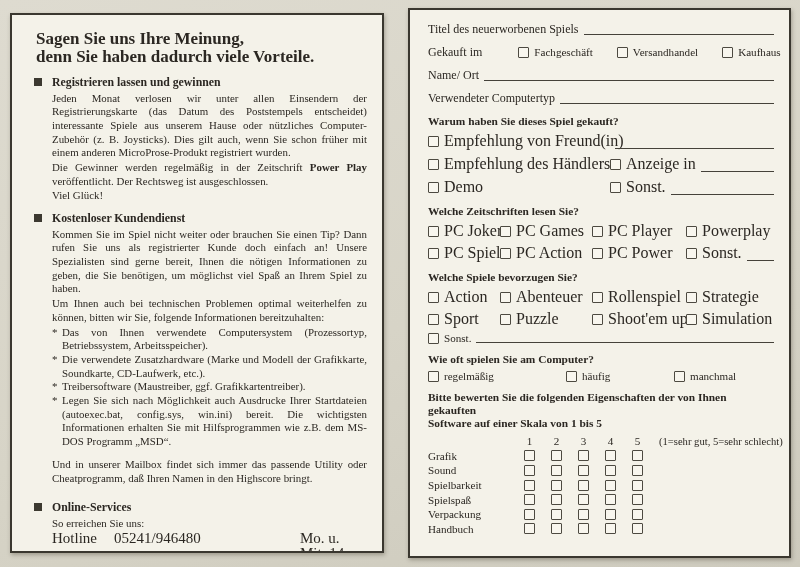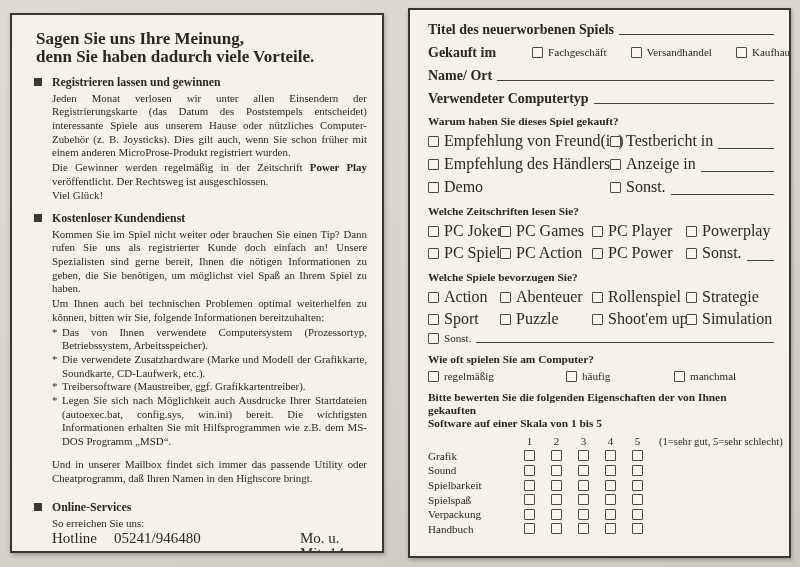--- a/index.html
+++ b/index.html
@@ -24,21 +24,21 @@
   .lp-body p{margin:0 0 1px 0;}
   .star-item{position:relative;padding-left:10px;}
   .star{position:absolute;left:0;top:0;}
   .contact-row{display:flex;font-size:15px;line-height:14.2px;justify-content:space-between;}
   .c-label{width:62px;flex:none;}
   .c-value{width:186px;flex:none;}
   .c-hours{flex:1;}
 
   
   .frow{display:flex;align-items:flex-end;font-size:11.1px;line-height:13px;margin-bottom:10px;}
-  .flabel{font-weight:bold;font-size:14px;white-space:nowrap;}
+  .flabel{font-weight:normal;font-size:12px;white-space:nowrap;}
   .wline{flex:1;border-bottom:1.1px solid #45423a;margin:0 0 1px 5px;min-width:18px;}
   .wline-fixed{flex:none;border-bottom:1.1px solid #45423a;margin:0 0 1px 5px;}
   .fhead{font-weight:bold;font-size:11.4px;line-height:13px;margin:0 0 4px 0;}
   .fsec{margin-bottom:9px;}
   .opt{display:flex;align-items:center;gap:5px;white-space:nowrap;}
   .cb{width:9px;height:9px;flex:none;border:1.2px solid #4d4a41;border-bottom-width:1.8px;border-left-width:1.5px;border-radius:1px;background:#f8f6ee;}
   .cols4{display:grid;grid-template-columns:72px 92px 94px 1fr;margin-bottom:4px;align-items:end;}
   .cols2{display:grid;grid-template-columns:182px 1fr;row-gap:5px;align-items:end;}
   .optline{display:flex;align-items:flex-end;}
   .optline .opt{align-items:center;}
@@ -137,24 +137,20 @@
   </div>
 
   <div class="fsec">
     <div class="fhead">Warum haben Sie dieses Spiel gekauft?</div>
     <div class="cols2">
       <span class="opt">
           <span class="cb"></span>
           <span>Empfehlung von Freund(in)</span>
         </span>
       <span class="optline">
-          <span class="opt">
-            <span class="cb"></span>
-            <span>Testbericht in</span>
-          </span>
           <span class="wline"></span>
         </span>
       <span class="opt">
           <span class="cb"></span>
           <span>Empfehlung des Händlers</span>
         </span>
       <span class="optline">
           <span class="opt">
             <span class="cb"></span>
             <span>Anzeige in</span>

